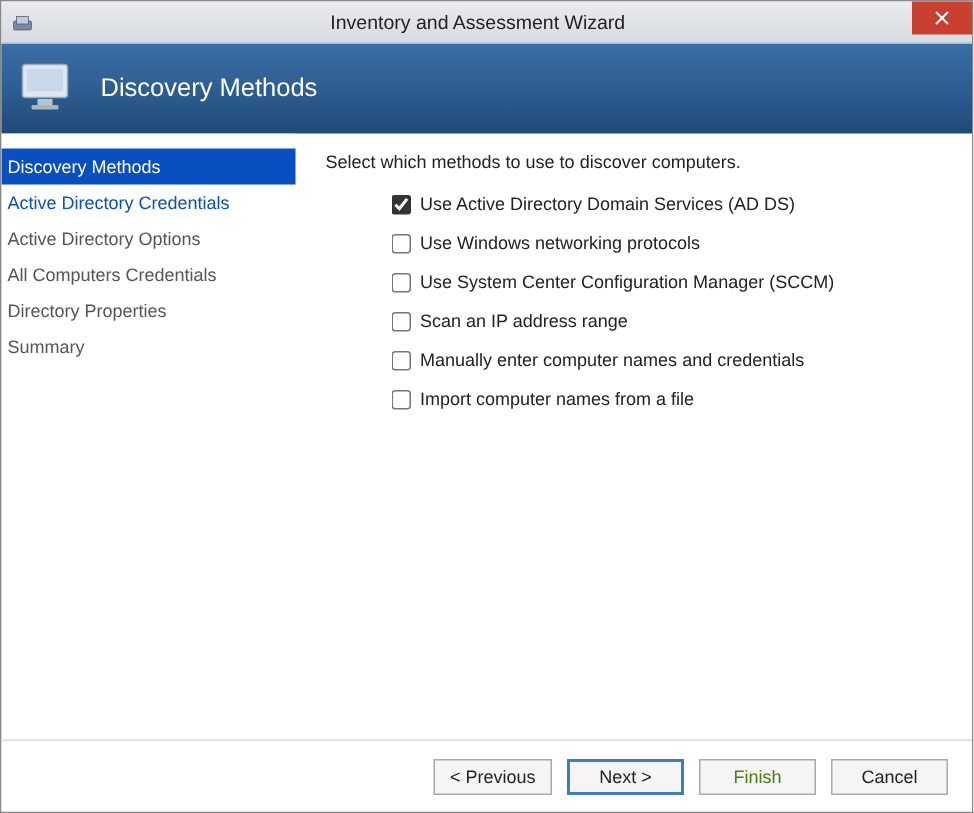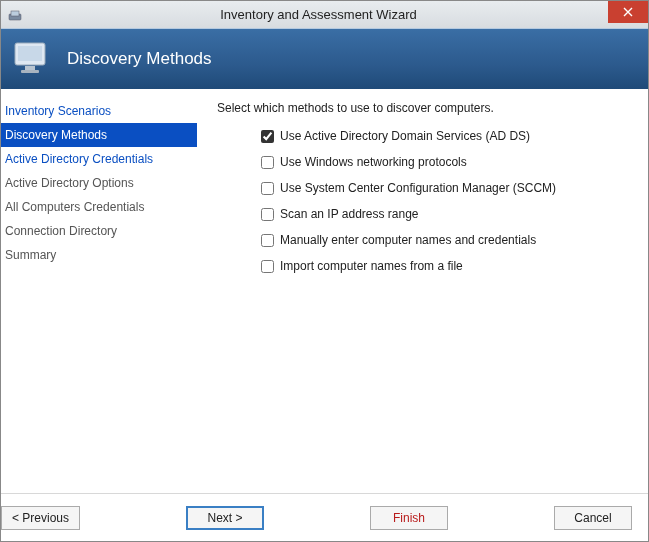--- a/index.html
+++ b/index.html
@@ -16,24 +16,24 @@
     .sidebar { width: 196px; padding-top: 10px; background: #fff; }
     .sidebar-item { padding: 5px 8px 5px 4px; font-size: 12px; color: #0a4fc2; cursor: pointer; }
     .sidebar-item.selected { background: #0a4fc2; color: #fff; }
     .sidebar-item.visited { color: #0a4fc2; }
     .sidebar-item.future { color: #555; }
     .main { flex: 1; padding: 12px 14px 8px 20px; }
     .main-heading { font-size: 12px; font-weight: normal; color: #222; margin-bottom: 14px; }
     .option-row { display: flex; align-items: center; gap: 6px; margin-bottom: 12px; font-size: 12px; color: #222; padding-left: 44px; }
     .option-row input[type="checkbox"] { width: 13px; height: 13px; accent-color: #333; cursor: pointer; }
     .option-row label { cursor: pointer; }
-    .footer { height: 48px; border-top: 1px solid #d8d8d8; display: flex; align-items: center; justify-content: space-between; padding-right: 16px; gap: 10px; background: #fff; }
+    .footer { height: 48px; border-top: 1px solid #d8d8d8; display: flex; align-items: center; justify-content: flex-end; padding-right: 16px; gap: 10px; background: #fff; }
     .btn { min-width: 78px; height: 24px; border: 1px solid #aaa; background: #f5f5f5; font-size: 12px; color: #222; cursor: pointer; padding: 0 10px; }
     .btn.primary { border: 2px solid #3a7fc4; }
-    .btn:disabled { color: #b91c1c; cursor: default; }
+    .btn:disabled { color: #4d7c0f; cursor: default; }
   </style>
 </head>
 <body>
 
 <div class="window">
 
   <div class="titlebar">
     <span class="titlebar-icon">
       <svg width="14" height="14" viewBox="0 0 14 14">
         <rect x="1" y="6" width="12" height="6" rx="1" fill="#7a8aa0" stroke="#556" stroke-width="0.5"></rect>
@@ -57,26 +57,25 @@
         <rect x="7" y="7" width="24" height="15" fill="#c8d8e8"></rect>
         <rect x="14" y="27" width="10" height="4" fill="#b8c4d0"></rect>
         <rect x="10" y="31" width="18" height="3" rx="1" fill="#a8b4c0"></rect>
       </svg>
     </span>
     <div class="header-title">Discovery Methods</div>
   </div>
 
   <div class="body">
     <div class="sidebar" id="sidebar">
-        <div class="sidebar-item visited">Inventory Scenarios</div>
         <div class="sidebar-item selected">Discovery Methods</div>
         <div class="sidebar-item visited">Active Directory Credentials</div>
         <div class="sidebar-item future">Active Directory Options</div>
         <div class="sidebar-item future">All Computers Credentials</div>
-        <div class="sidebar-item future">Connection Directory</div>
+        <div class="sidebar-item future">Directory Properties</div>
         <div class="sidebar-item future">Summary</div>
       </div>
     <div class="main">
       <div class="main-heading">Select which methods to use to discover computers.</div>
       <div id="options">
           <div class="option-row">
             <input type="checkbox" id="opt0" checked="" style="">
             <label for="opt0">Use Active Directory Domain Services (AD DS)</label>
           </div>
           <div class="option-row">

